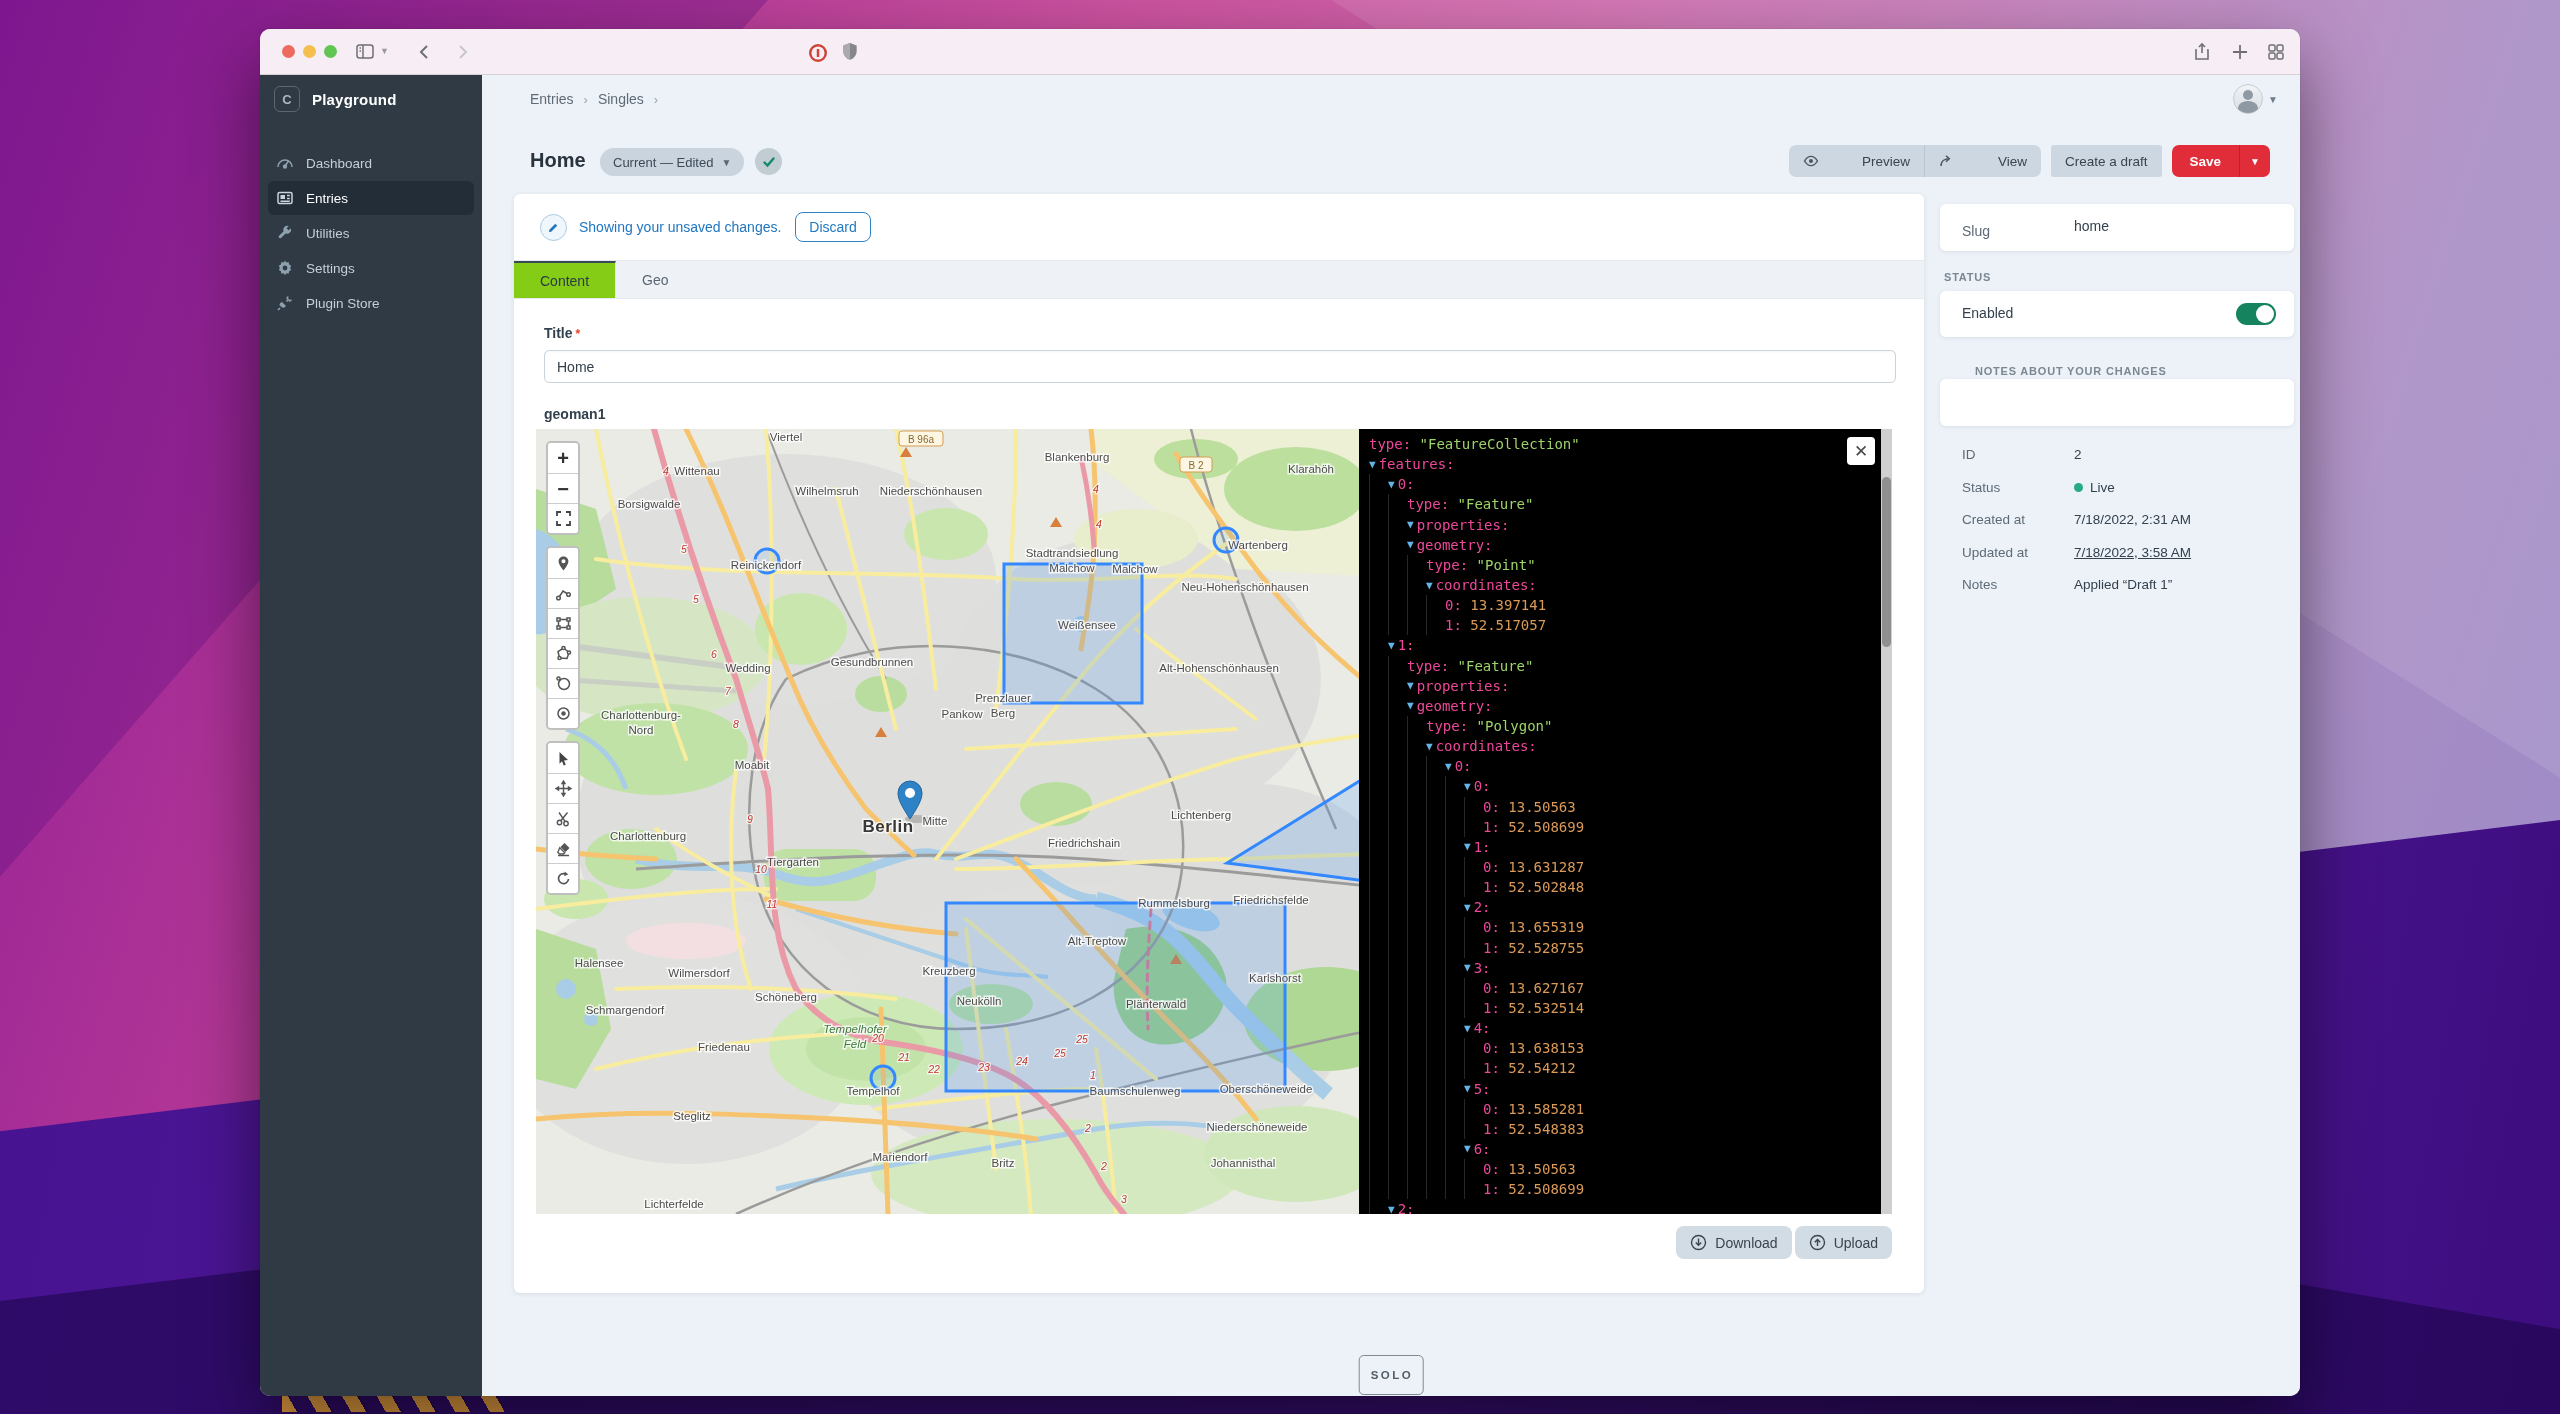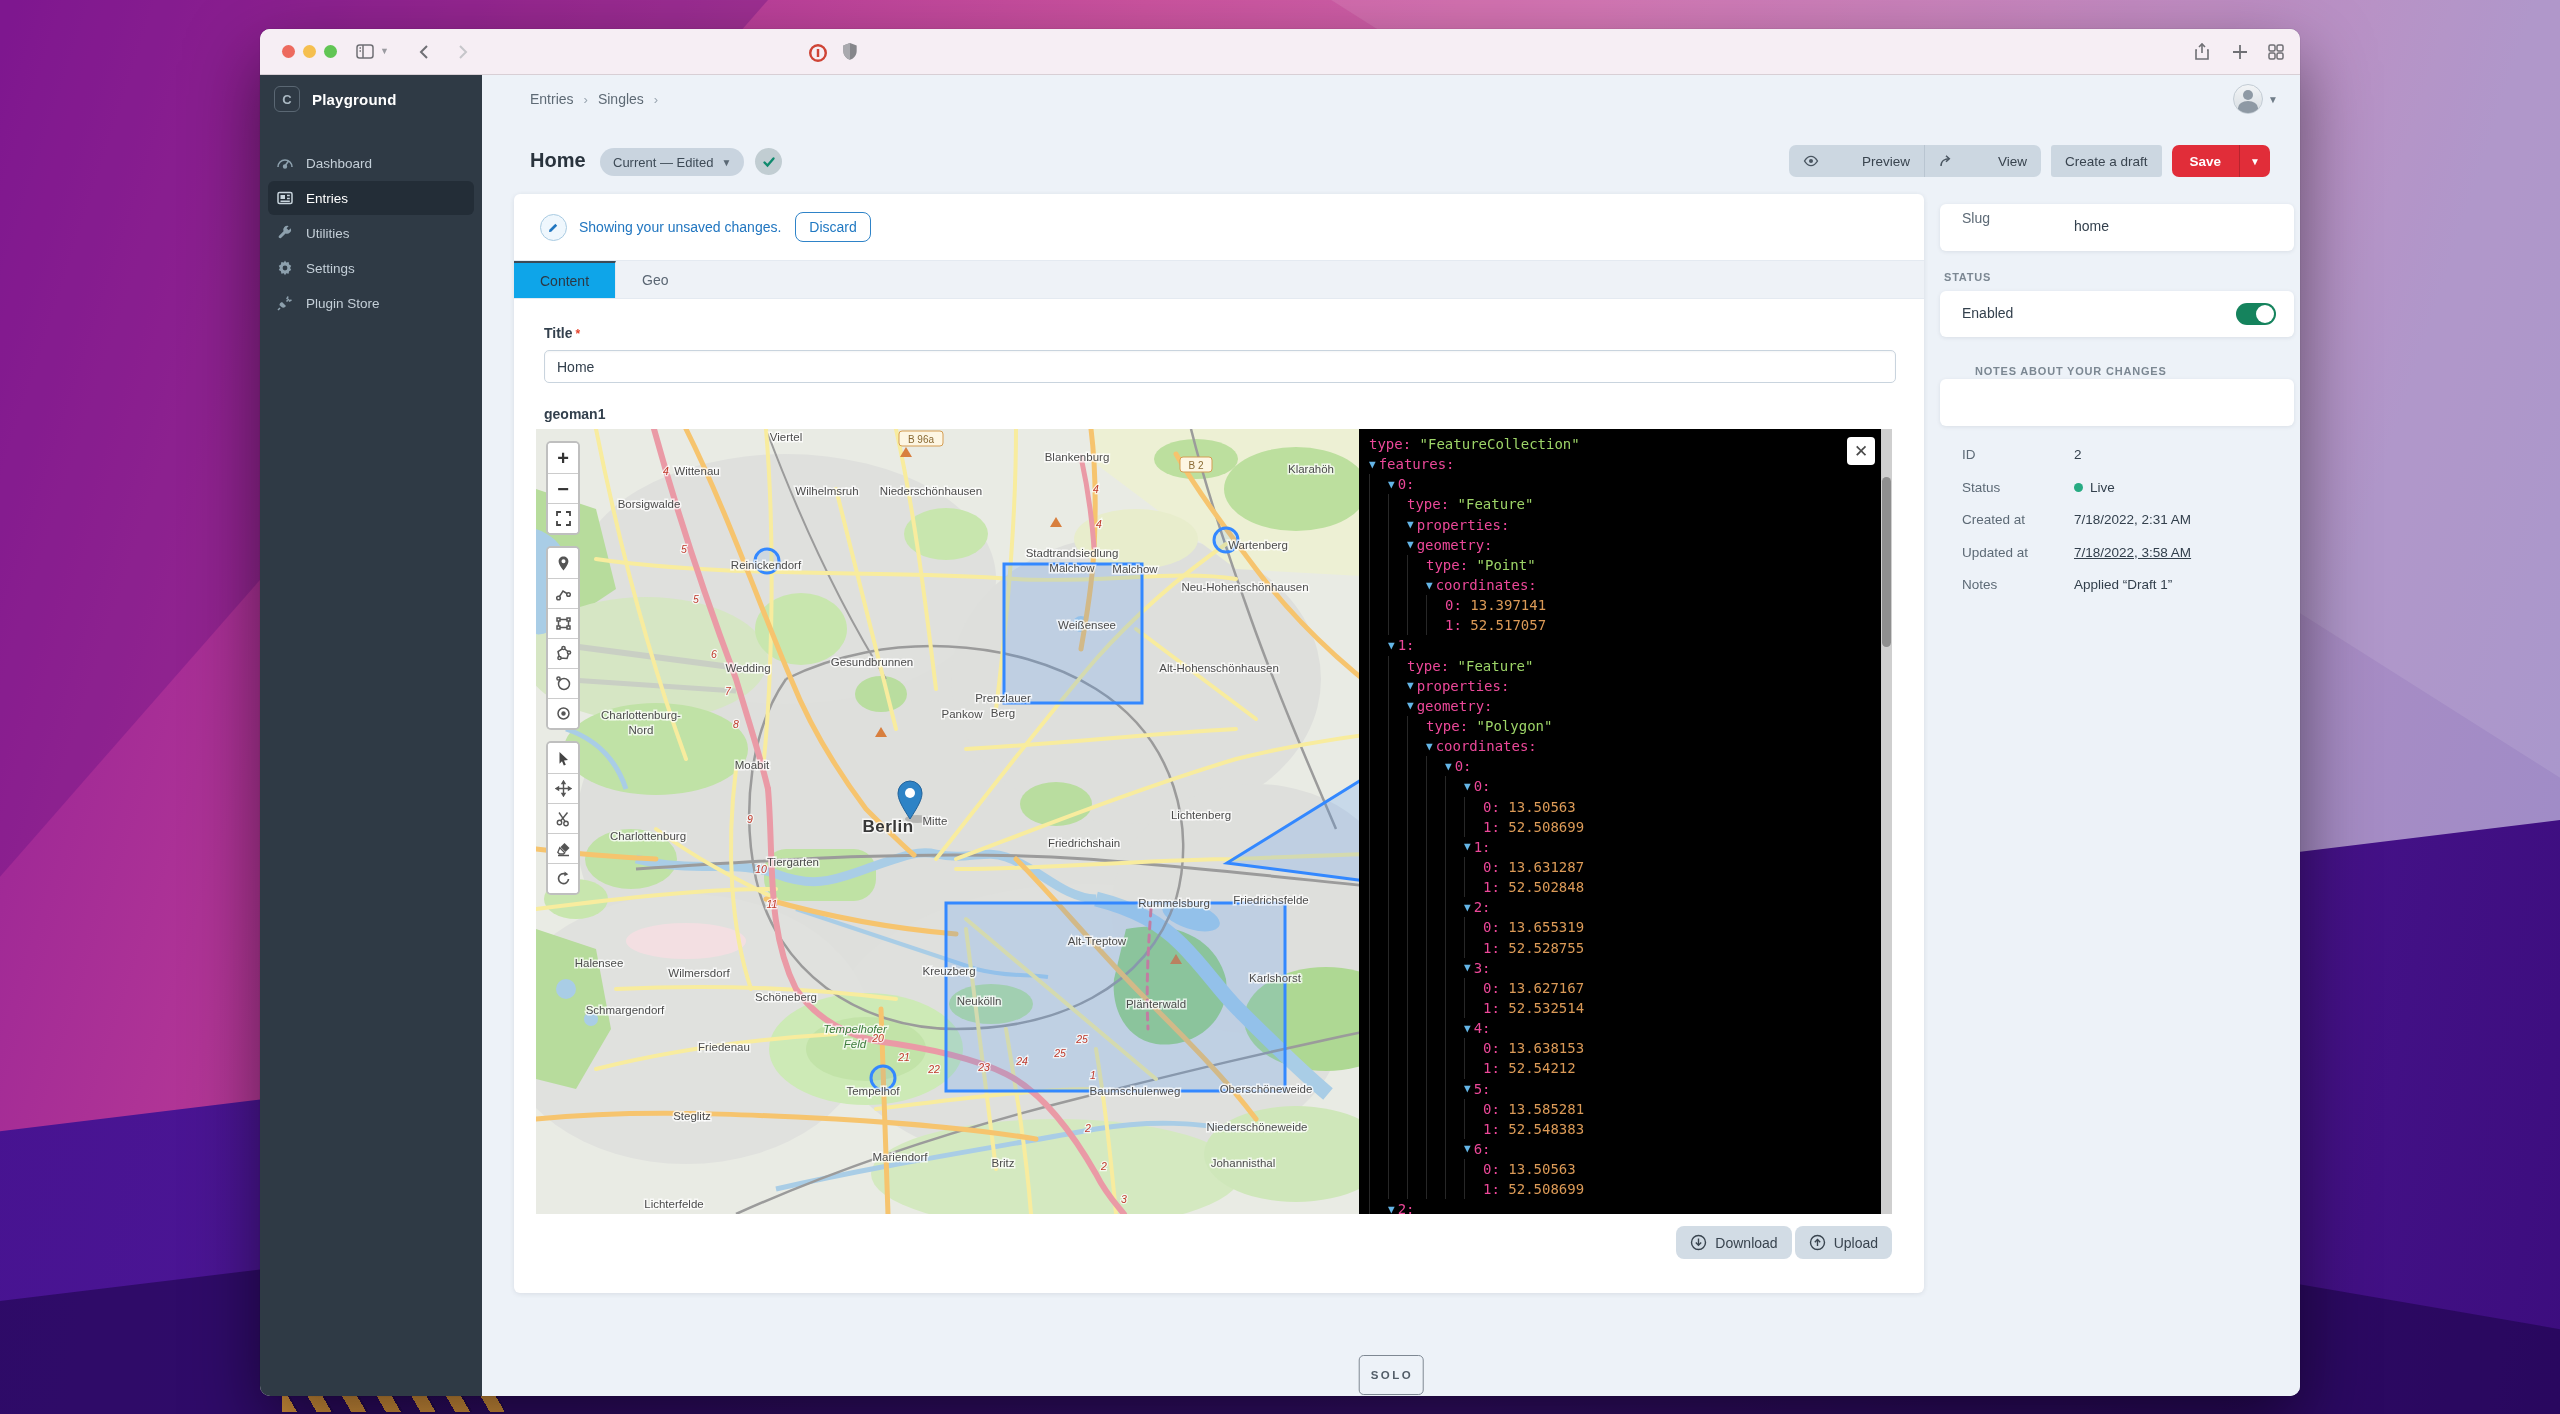--- a/index.html
+++ b/index.html
@@ -70,21 +70,21 @@
   
   .card { position:absolute; left:32px; top:119px; width:1410px; height:1099px; background:#fff; border-radius:6px;
     box-shadow:0 1px 5px rgba(25,38,54,.10); }
   .notice-row { position:absolute; left:0; top:0; width:100%; height:66px; display:flex; align-items:center; padding-left:26px; }
   .pencil-circ { width:27px; height:27px; border-radius:50%; border:1px solid #a9cbe2; background:#eff7fd; display:flex; align-items:center; justify-content:center; }
   .notice-txt { color:#2176c0; font-size:14px; margin-left:12px; }
   .discard-btn { margin-left:14px; height:30px; border:1px solid #2e83c8; color:#1f78c2; border-radius:8px; background:#fff;
     font-size:14px; display:flex; align-items:center; padding:0 13px; cursor:pointer; }
   .tabbar { position:absolute; left:0; top:66px; width:100%; height:39px; background:#eef2f7; border-top:1px solid #e4eaf1; border-bottom:1px solid #e4eaf1; display:flex; }
   .tab { height:100%; display:flex; align-items:center; padding:0 26px; font-size:14px; color:#5a6673; cursor:pointer; }
-  .tab.active { background:#0ea5e9; color:#2c3845; border-top:2.5px solid #3c4a57; border-right:1px solid #e4eaf1; margin-bottom:-1px; }
+  .tab.active { background:#84cc16; color:#2c3845; border-top:2.5px solid #3c4a57; border-right:1px solid #e4eaf1; margin-bottom:-1px; }
   .field-label { position:absolute; font-size:14px; font-weight:bold; color:#33404d; }
   .req { color:#e5422b; font-size:12px; margin-left:3px; }
   .text-input { position:absolute; left:30px; top:156px; width:1352px; height:33px; border:1px solid #c9d4de; border-radius:5px;
     font-size:14px; color:#33404d; display:flex; align-items:center; padding-left:12px; background:#fff; box-shadow:inset 0 1px 2px rgba(40,60,80,.05); }
 
   
   .map-wrap { position:absolute; left:22px; top:235px; width:1356px; height:785px; overflow:hidden; background:#e9ebe4; }
   .map-svg { position:absolute; left:0; top:0; }
   svg text.lbl { font-family:"Liberation Sans",sans-serif; font-size:11.5px; fill:#4c4c4c; paint-order:stroke; stroke:#ffffff; stroke-width:3px; stroke-opacity:.75; text-anchor:middle; }
   svg text.b { font-size:17px; fill:#383838; font-weight:bold; letter-spacing:.5px; }
@@ -688,21 +688,21 @@
                 <circle cx="8.5" cy="8.5" r="7"></circle>
                 <line x1="8.5" y1="12" x2="8.5" y2="5.5"></line>
                 <path d="M5.8 8.2 L8.5 5.5 L11.2 8.2"></path>
               </svg>
             <span>Upload</span>
           </div>
         </div>
       </div>
 
       <div class="dbox" style="top:129px;height:47px;"></div>
-      <div class="dlabel" style="top:135px;text-align:right;">Slug</div>
+      <div class="dlabel" style="top:148px;text-align:right;">Slug</div>
       <div class="dval" style="top:143px;">home</div>
 
       <div class="dheading" style="top:196px;">STATUS</div>
       <div class="dbox" style="top:216px;height:46px;"></div>
       <div class="dlabel" style="top:230px;color:#33404d;">Enabled</div>
       <div class="toggle" style="left:1754px;top:228px;">
           <div class="knob"></div>
         </div>
 
       <div class="dheading" style="top:290px;margin-left:31px;">NOTES ABOUT YOUR CHANGES</div>

